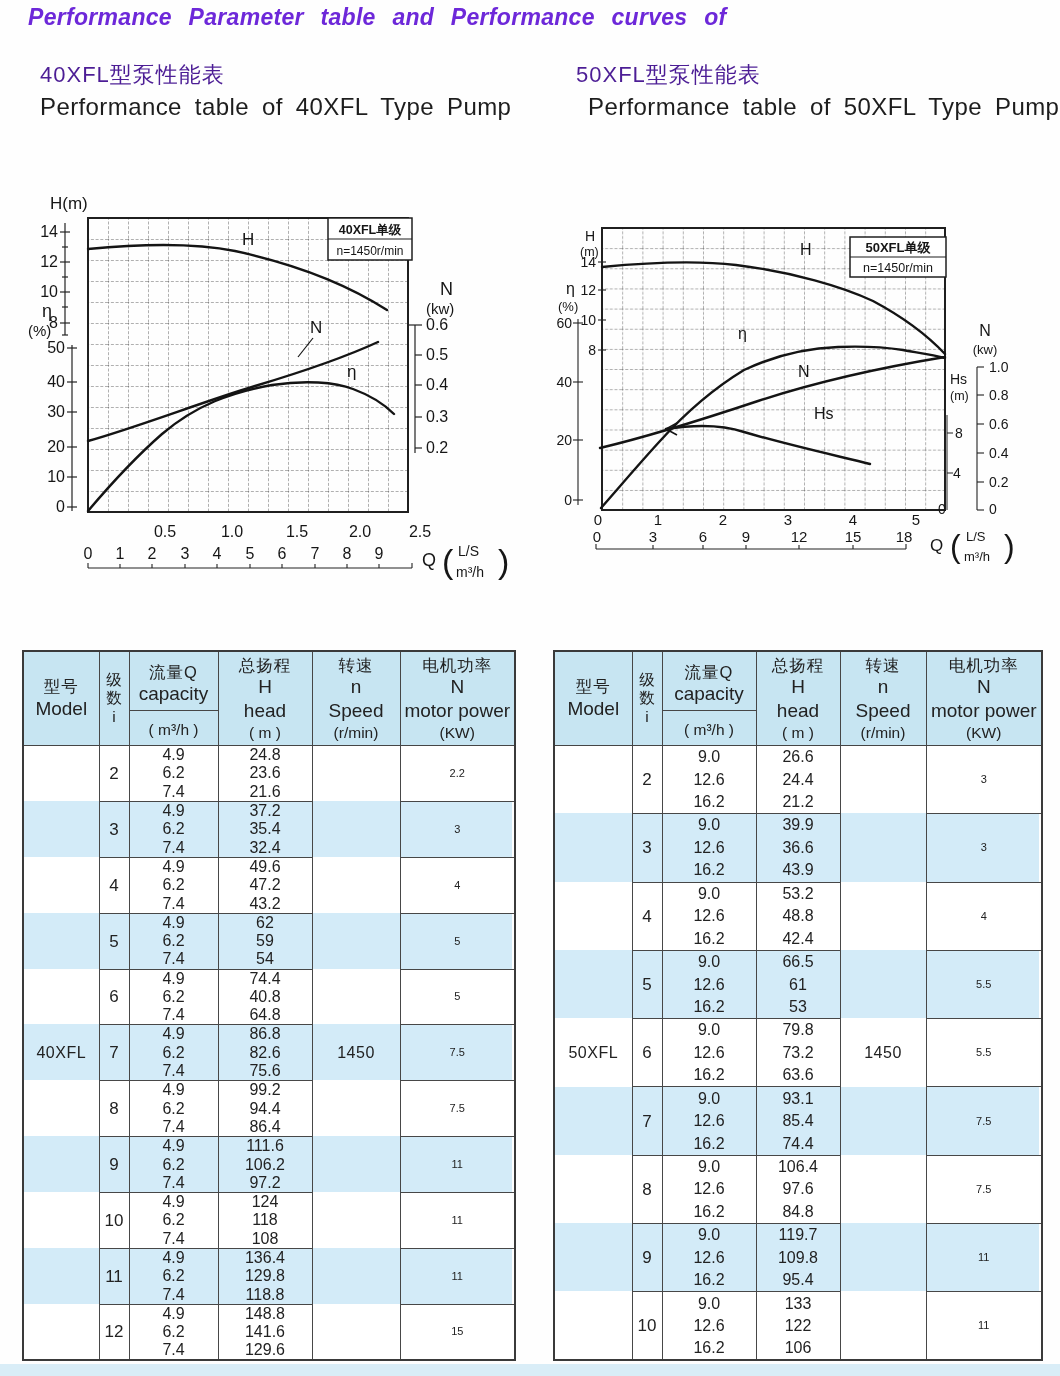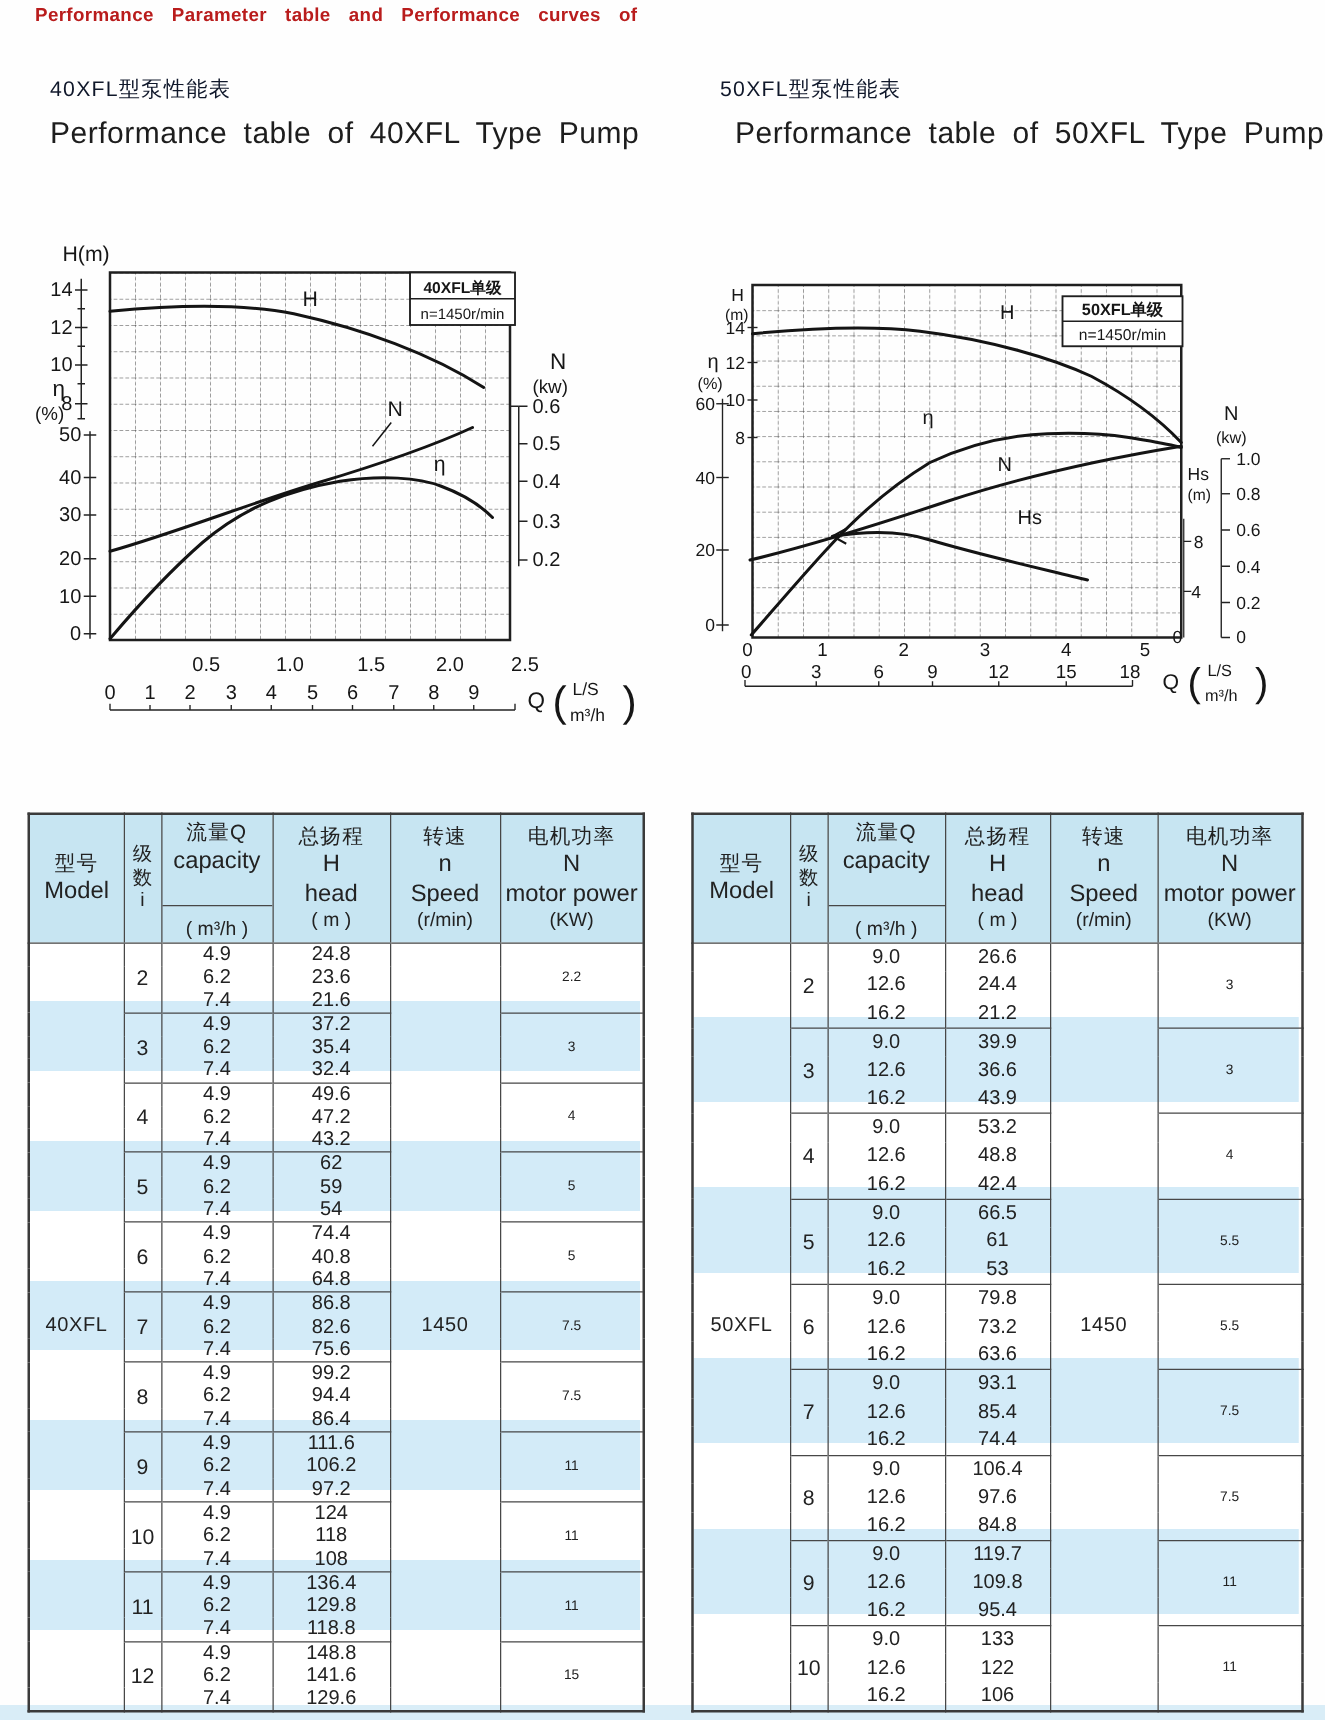--- a/index.html
+++ b/index.html
@@ -2,24 +2,24 @@
 <html><head>
 <meta charset="utf-8">
 <style>
   html,body{margin:0;padding:0;}
   body{
     width:1060px;height:1376px;position:relative;background:#fefefe;
     font-family:"Liberation Sans", sans-serif;color:#1a1a1a;overflow:hidden;
   }
   .abs{position:absolute;}
   .title{
-    left:28px;top:4px;font-size:15px;font-weight:bold;color:#b91c1c;
-    word-spacing:10px;letter-spacing:.3px;
+    left:28px;top:4px;font-size:23px;font-weight:bold;color:#6d28d9;
+    word-spacing:10px;letter-spacing:.3px;font-style:italic;
   }
-  .sub-zh{font-size:17px;color:#0f172a;letter-spacing:1px;}
+  .sub-zh{font-size:22px;color:#4c1d95;letter-spacing:1px;}
   .sub-en{font-size:24px;color:#1d1d1d;word-spacing:6px;letter-spacing:.4px;}
   #sub-zh-l{left:40px;top:60px;}
   #sub-en-l{left:40px;top:93px;}
   #sub-zh-r{left:576px;top:60px;}
   #sub-en-r{left:588px;top:93px;}
 
   svg.chart{position:absolute;}
   svg text{fill:#161616;font-family:"Liberation Sans",sans-serif;}
 
   
@@ -46,21 +46,21 @@
   tbody td{font-size:16px;line-height:1;background:transparent;}
   #table-40xfl tbody tr{height:18.64px;}
   #table-50xfl tbody tr{height:22.78px;}
   td.c-model, td.c-speed{font-size:16px;padding-bottom:90px;letter-spacing:.5px;}
   td.c-i{font-size:17px;}
   td.c-p{font-size:11px;}
   .hzh{font-size:16.5px;letter-spacing:1px;line-height:1.25;}
   .hen{font-size:19px;line-height:1.25;}
   .hunit{font-size:15.5px;line-height:1.25;}
   .hstack{line-height:1.2;font-size:15.5px;}
-  .cap-top{border-bottom:1.3px solid #474747;padding:4px 0 24px 0;}
+  .cap-top{border-bottom:1.3px solid #474747;padding:4px 0 4px 0;}
   .cap-bot{padding-top:9px;}
   .bottom-strip{left:0;top:1364px;width:1060px;height:12px;background:#d9edf7;}
 </style>
 </head>
 <body>
 
 <div class="abs title">Performance Parameter table and Performance curves of</div>
 <div class="abs sub-zh" id="sub-zh-l">40XFL型泵性能表</div>
 <div class="abs sub-en" id="sub-en-l">Performance table of 40XFL Type Pump</div>
 <div class="abs sub-zh" id="sub-zh-r">50XFL型泵性能表</div>

